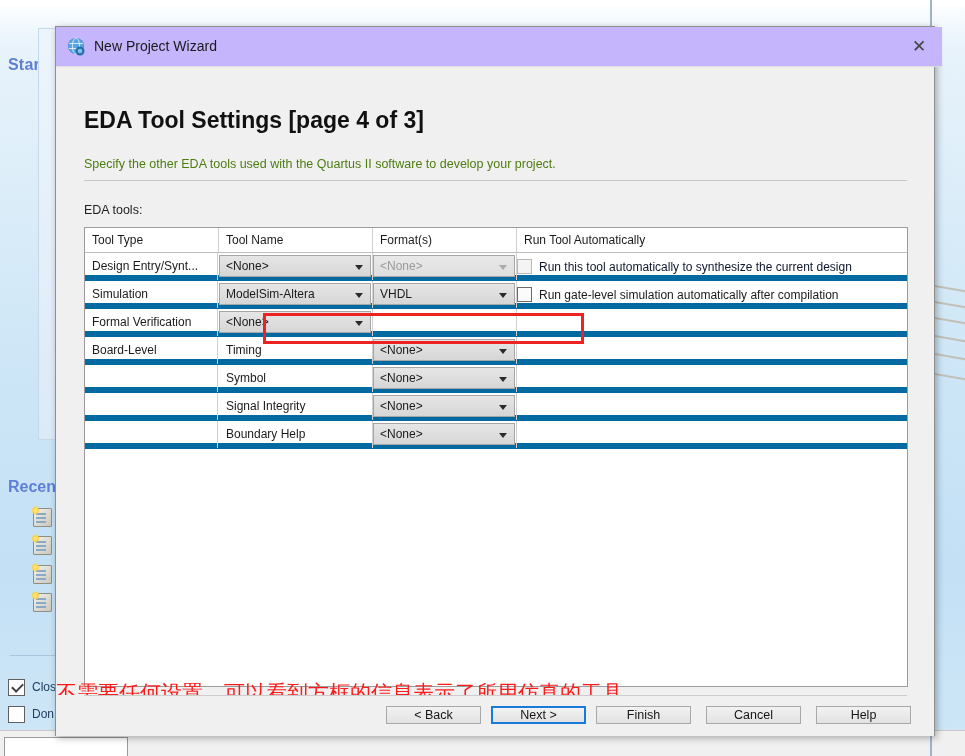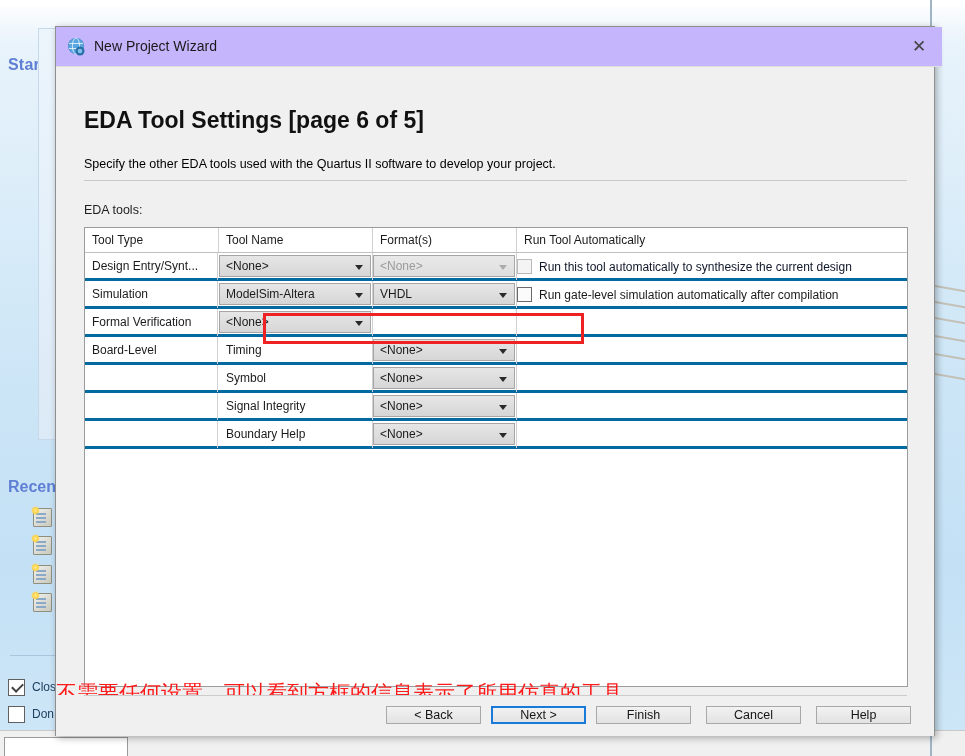--- a/index.html
+++ b/index.html
@@ -120,21 +120,21 @@
   #body-area {
     position: absolute; left: 0; top: 40px; width: 878px; height: 628px;
     background: #f0f0f0;
   }
   #page-title {
     position: absolute; left: 28px; top: 40px;
     font-size: 23px; font-weight: bold; color: #111; white-space: nowrap;
   }
   #page-desc {
     position: absolute; left: 28px; top: 90px;
-    font-size: 12.5px; color: #000000; white-space: nowrap;
+    font-size: 12.5px; color: #4d7c0f; white-space: nowrap;
   }
   #desc-rule {
     position: absolute; left: 28px; top: 113px; width: 823px; height: 1px;
     background: #c9c9c9;
   }
   #eda-label {
     position: absolute; left: 28px; top: 136px;
     font-size: 12.5px; color: #1e1e1e; white-space: nowrap;
   }
 
@@ -147,21 +147,21 @@
     position: absolute; left: 0; top: 0; width: 822px; height: 25px;
     border-bottom: 1px solid #bfbfbf;
   }
   .hdr-cell {
     position: absolute; top: 0; height: 24px; line-height: 24px;
     font-size: 12px; color: #1b1b1b; padding-left: 7px;
     border-right: 1px solid #d0d0d0; white-space: nowrap; overflow: hidden;
   }
   .grid-row {
     position: absolute; left: 0; width: 822px; height: 28px;
-    border-bottom: 3px solid #0369a1;
+    border-bottom: 6px solid #0369a1;
   }
   .cell-tooltype {
     position: absolute; left: 0; top: 0; width: 133px; height: 27px;
     line-height: 27px; font-size: 12px; color: #1b1b1b; padding-left: 7px;
     border-right: 1px solid #d0d0d0; white-space: nowrap; overflow: hidden;
   }
   .cell-plain {
     position: absolute; top: 0; height: 27px; line-height: 27px;
     font-size: 12px; color: #1b1b1b; padding-left: 7px;
     border-right: 1px solid #d0d0d0; white-space: nowrap; overflow: hidden;
@@ -286,21 +286,21 @@
       <path d="M2 6.5h14M2 11.5h14" stroke="#ffffff" stroke-width="1" opacity=".75"></path>
       <ellipse cx="9" cy="9" rx="3.6" ry="8" fill="none" stroke="#ffffff" stroke-width="1" opacity=".7"></ellipse>
       <circle cx="13" cy="14" r="4.5" fill="#2b6ea8"></circle>
       <circle cx="13" cy="14" r="2.3" fill="#7fc0ea"></circle>
     </svg>
     <div id="title-text">New Project Wizard</div>
     <div id="close-btn">✕</div>
   </div>
 
   <div id="body-area">
-    <div id="page-title">EDA Tool Settings [page 6 of 5]</div>
+    <div id="page-title">EDA Tool Settings [page 4 of 3]</div>
     <div id="page-desc">Specify the other EDA tools used with the Quartus II software to develop your project.</div>
     <div id="desc-rule"></div>
     <div id="eda-label">EDA tools:</div>
 
     <div id="table-frame">
 
       <div class="hdr-row">
         <div class="hdr-cell" style="left:0;width:134px">Tool Type</div>
         <div class="hdr-cell" style="left:134px;width:154px">Tool Name</div>
         <div class="hdr-cell" style="left:288px;width:144px">Format(s)</div>

